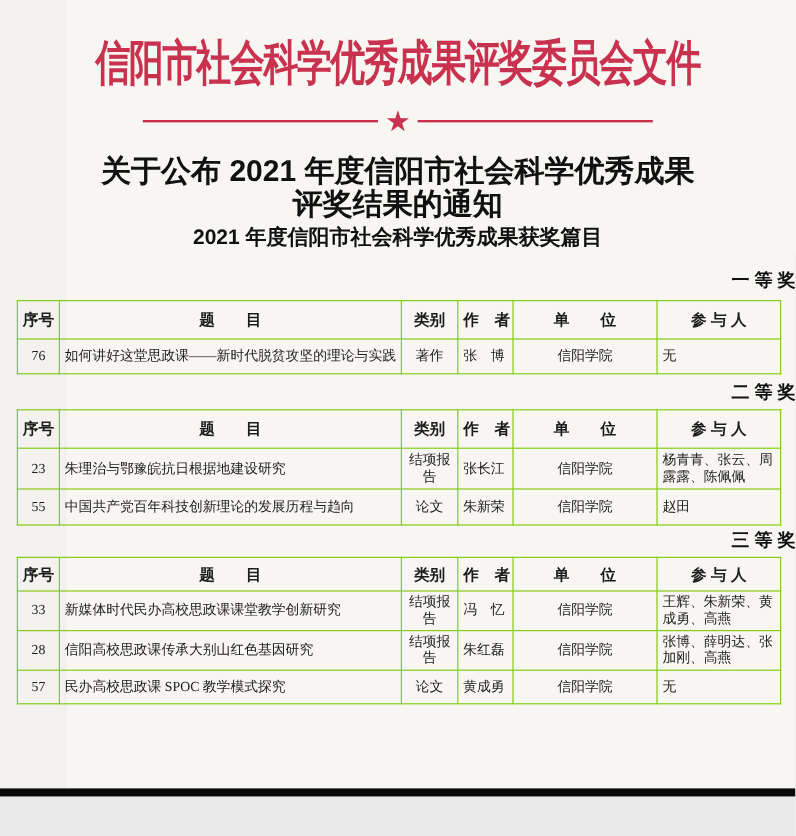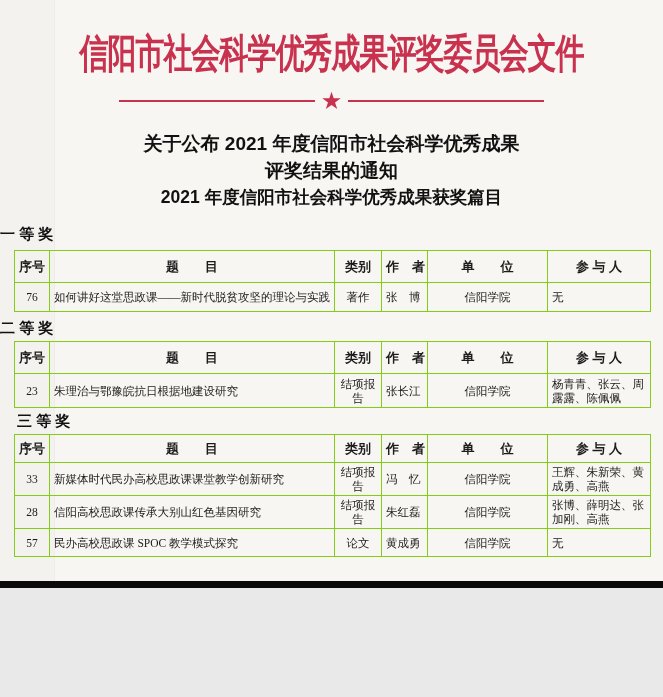--- a/index.html
+++ b/index.html
@@ -1,17 +1,17 @@
 <!DOCTYPE html>
 <html><head>
 <meta charset="utf-8">
 <style>
   html,body { margin:0; padding:0; background:#e9e9e9; }
   .page {
-    position:relative; width:663px; height:588px; margin:0 auto;
+    position:relative; width:663px; height:664px; margin:0 auto;
     background:#f8f6f2; overflow:hidden;
     font-family:"Liberation Serif","DejaVu Serif",serif; color:#1c1c1c;
   }
   .scan-strip {
     position:absolute; left:0; top:0; width:54px; height:100%;
     background:#f3f2ef; border-right:1px solid rgba(0,0,0,0.02);
   }
   .content { position:relative; z-index:1; padding-top:28px; }
 
   .banner {
@@ -28,29 +28,29 @@
   .divider {
     margin-top:10px; height:26px; display:flex; align-items:center; justify-content:center;
   }
   .divider .seg { width:196px; height:2px; background:#c9324f; }
   .divider .star { color:#c9324f; font-size:24px; line-height:26px; margin:0 6px;
     font-family:"DejaVu Sans",sans-serif; }
 
   .notice-title {
     margin-top:16px; text-align:center;
     font-family:"Liberation Sans","DejaVu Sans",sans-serif;
-    font-weight:bold; font-size:19px; line-height:27px; color:#111;
+    font-weight:bold; font-size:25px; line-height:27px; color:#111;
   }
   .list-title {
     margin-top:1px; text-align:center;
     font-family:"Liberation Sans","DejaVu Sans",sans-serif;
     font-weight:bold; font-size:17.5px; line-height:24px; color:#111;
   }
   .section-heading {
-    text-align:left; font-family:"Liberation Sans","DejaVu Sans",sans-serif;
+    text-align:right; font-family:"Liberation Sans","DejaVu Sans",sans-serif;
     font-weight:bold; font-size:15px; line-height:22px; color:#111;
   }
   .sh1 { margin-top:14px; }
   .sh2 { margin-top:5px; }
   .sh3 { margin-top:2px;padding-left:17px; }
 
   table.awards {
     margin:5px 0 0 14px; width:637px; border-collapse:collapse;
     table-layout:fixed; background:transparent;
   }
@@ -154,20 +154,28 @@
         <th>参 与 人</th>
       </tr>
       <tr class="h34">
         <td class="c-serial">23</td>
         <td class="c-title">朱理治与鄂豫皖抗日根据地建设研究</td>
         <td class="c-cat">结项报告</td>
         <td class="c-author">张长江</td>
         <td class="c-unit">信阳学院</td>
         <td class="c-part">杨青青、张云、周露露、陈佩佩</td>
       </tr>
+      <tr class="h30">
+        <td class="c-serial">55</td>
+        <td class="c-title">中国共产党百年科技创新理论的发展历程与趋向</td>
+        <td class="c-cat">论文</td>
+        <td class="c-author">朱新荣</td>
+        <td class="c-unit">信阳学院</td>
+        <td class="c-part">赵田</td>
+      </tr>
     </tbody>
       </table>
 
     <div class="section-heading sh3">三 等 奖</div>
 
     <table class="awards t3">
       <colgroup>
         <col style="width:35px">
           <col style="width:285px">
           <col style="width:47px">

